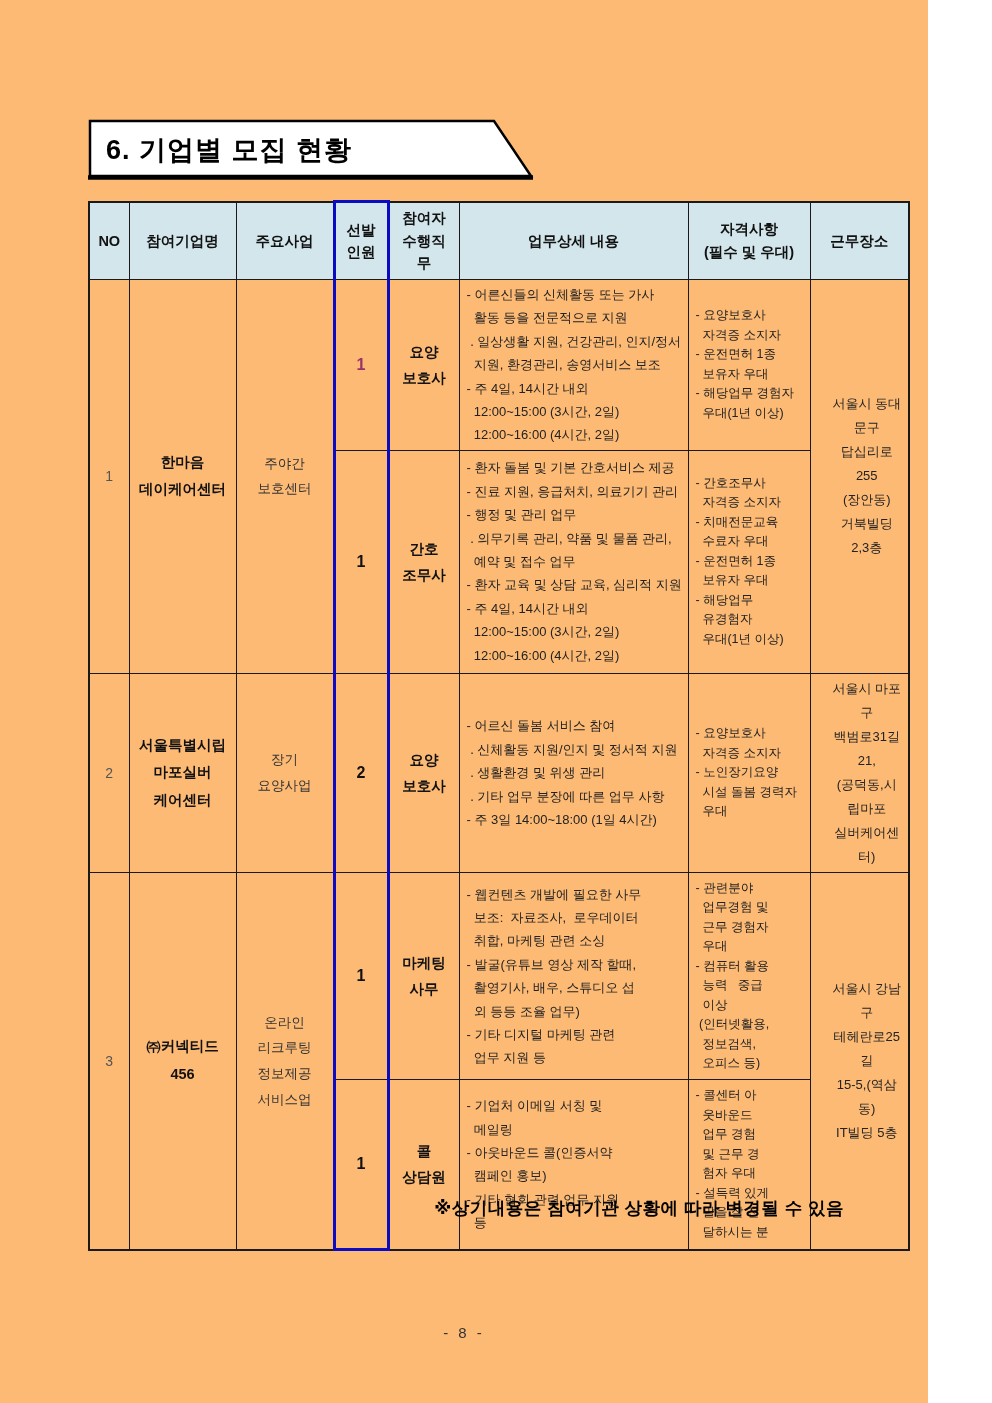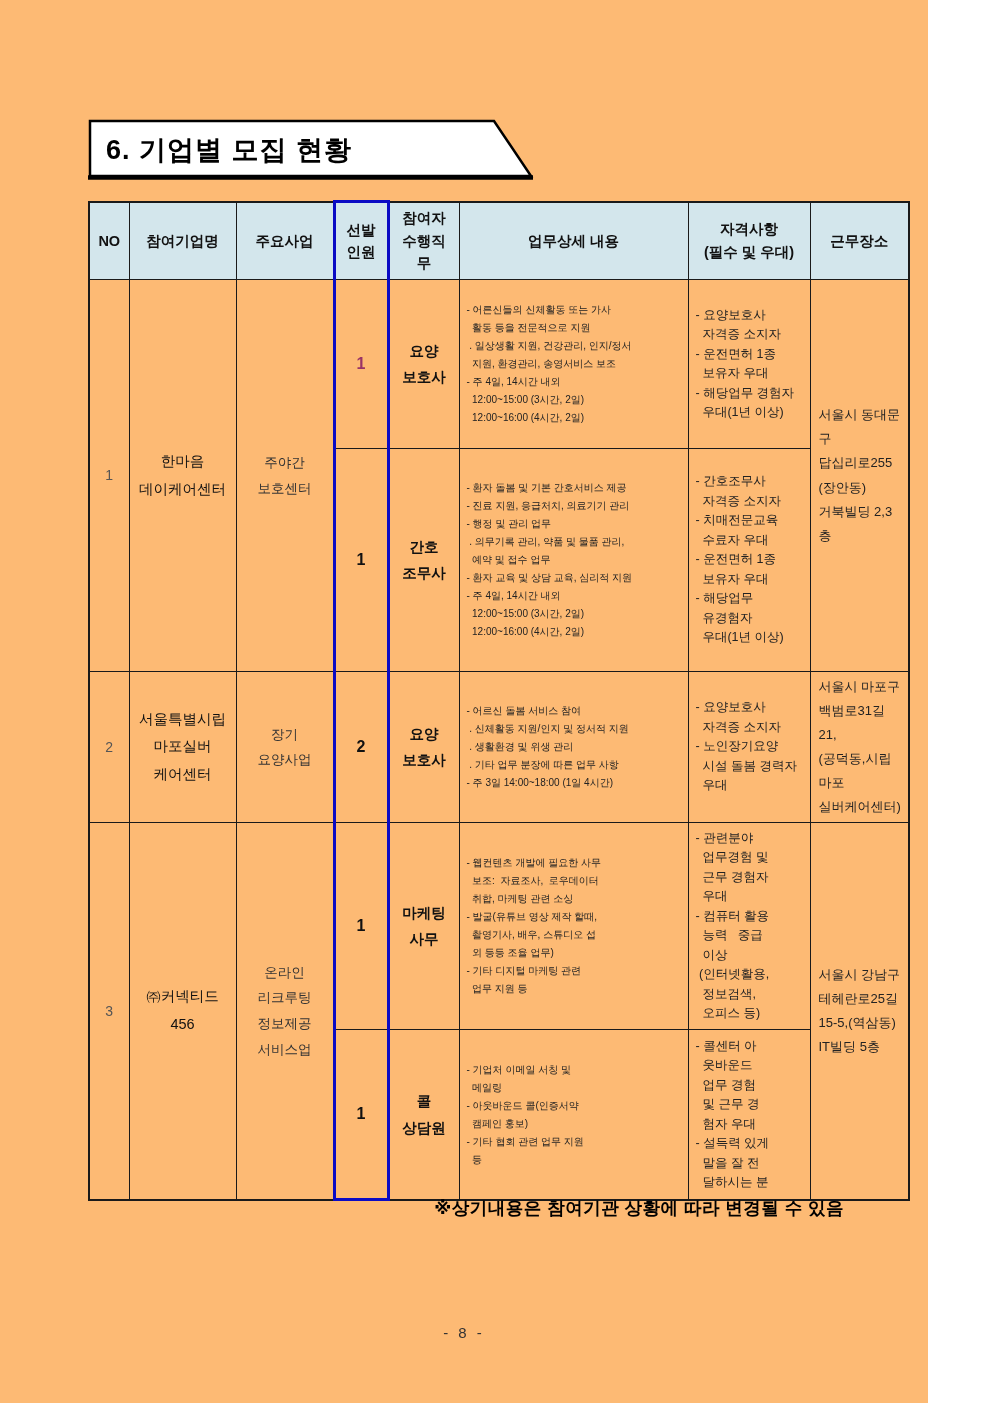--- a/index.html
+++ b/index.html
@@ -25,30 +25,30 @@
   }
   table.recruit td, table.recruit th {
     border:1.2px solid #1a1a1a; vertical-align:middle; overflow:hidden;
   }
   th.hdr {
     background:#d3e6ec; font-size:14.5px; font-weight:700; color:#111;
     text-align:center; white-space:pre-line; line-height:1.55; padding:4px 2px;
   }
   td.center { text-align:center; white-space:pre-line; line-height:1.6; }
   td.no-cell   { font-size:14px; color:#555; }
-  td.company   { font-size:14.5px; font-weight:400; color:#111; line-height:1.9; }
+  td.company   { font-size:14.5px; font-weight:700; color:#111; line-height:1.9; }
   td.business  { font-size:13.5px; color:#333; line-height:1.9; }
   td.count     { font-size:16px; font-weight:700; color:#111; }
   td.job       { font-size:14.5px; font-weight:700; color:#111; line-height:1.8;margin-left:48px; }
   td.detail {
-    font-size:10px; color:#222; white-space:pre-wrap;
+    font-size:13px; color:#222; white-space:pre-wrap;
     line-height:1.8; padding:3px 5px 3px 7px; text-align:left;
   }
   td.qual { font-size:12.5px; line-height:1.56;margin-top:40px; }
-  td.loc  { font-size:13px; line-height:1.85; padding-left:8px; }
+  td.loc  { font-size:13px; line-height:1.85; padding-left:20px;text-align:center; }
   
   .col-count { border-left:3px solid #0b0bc4 !important; border-right:3px solid #0b0bc4 !important; }
   .col-count-top { border-top:3px solid #0b0bc4 !important; }
   .col-count-bottom { border-bottom:3px solid #0b0bc4 !important; }
   
   tr.h-head { height:78px; }
   tr.h-r1a { height:169px; }
   tr.h-r1b { height:223px; }
   tr.h-r2  { height:123px; }
   tr.h-r3a { height:207px; }

